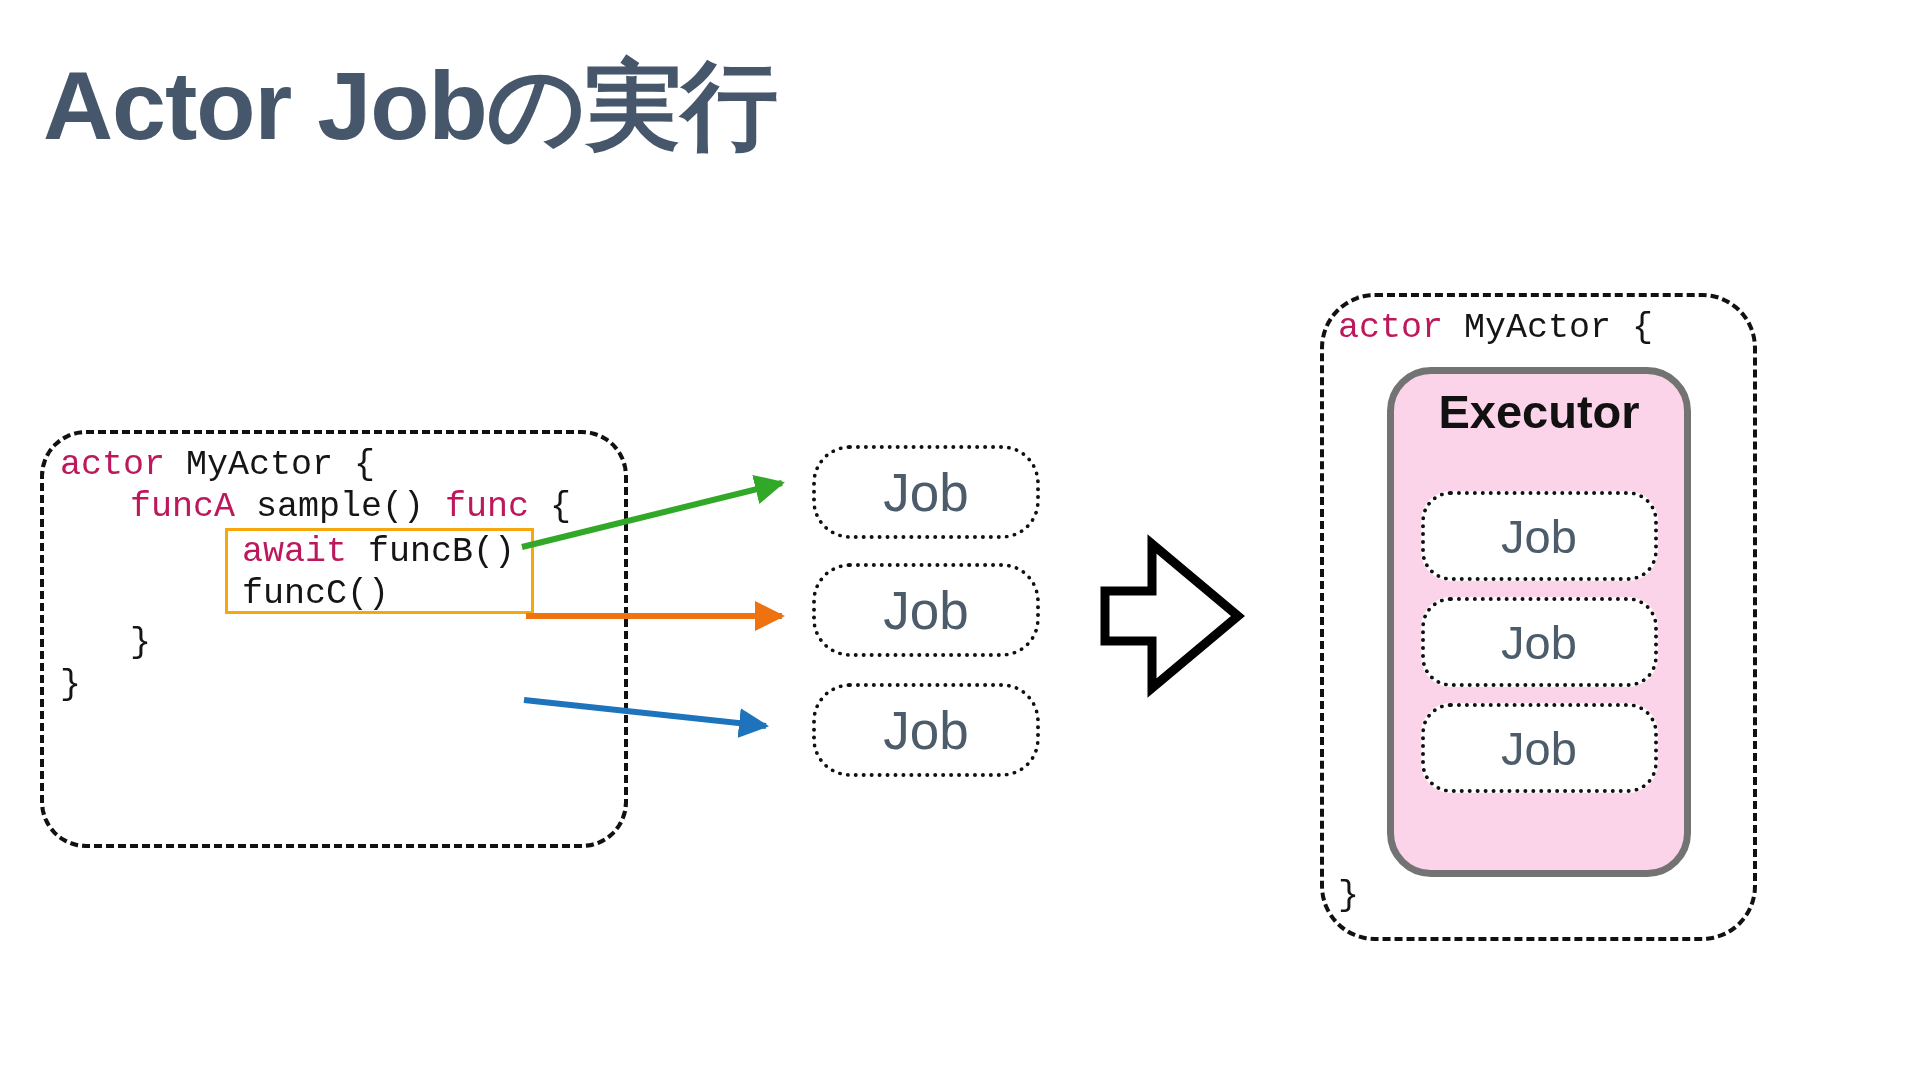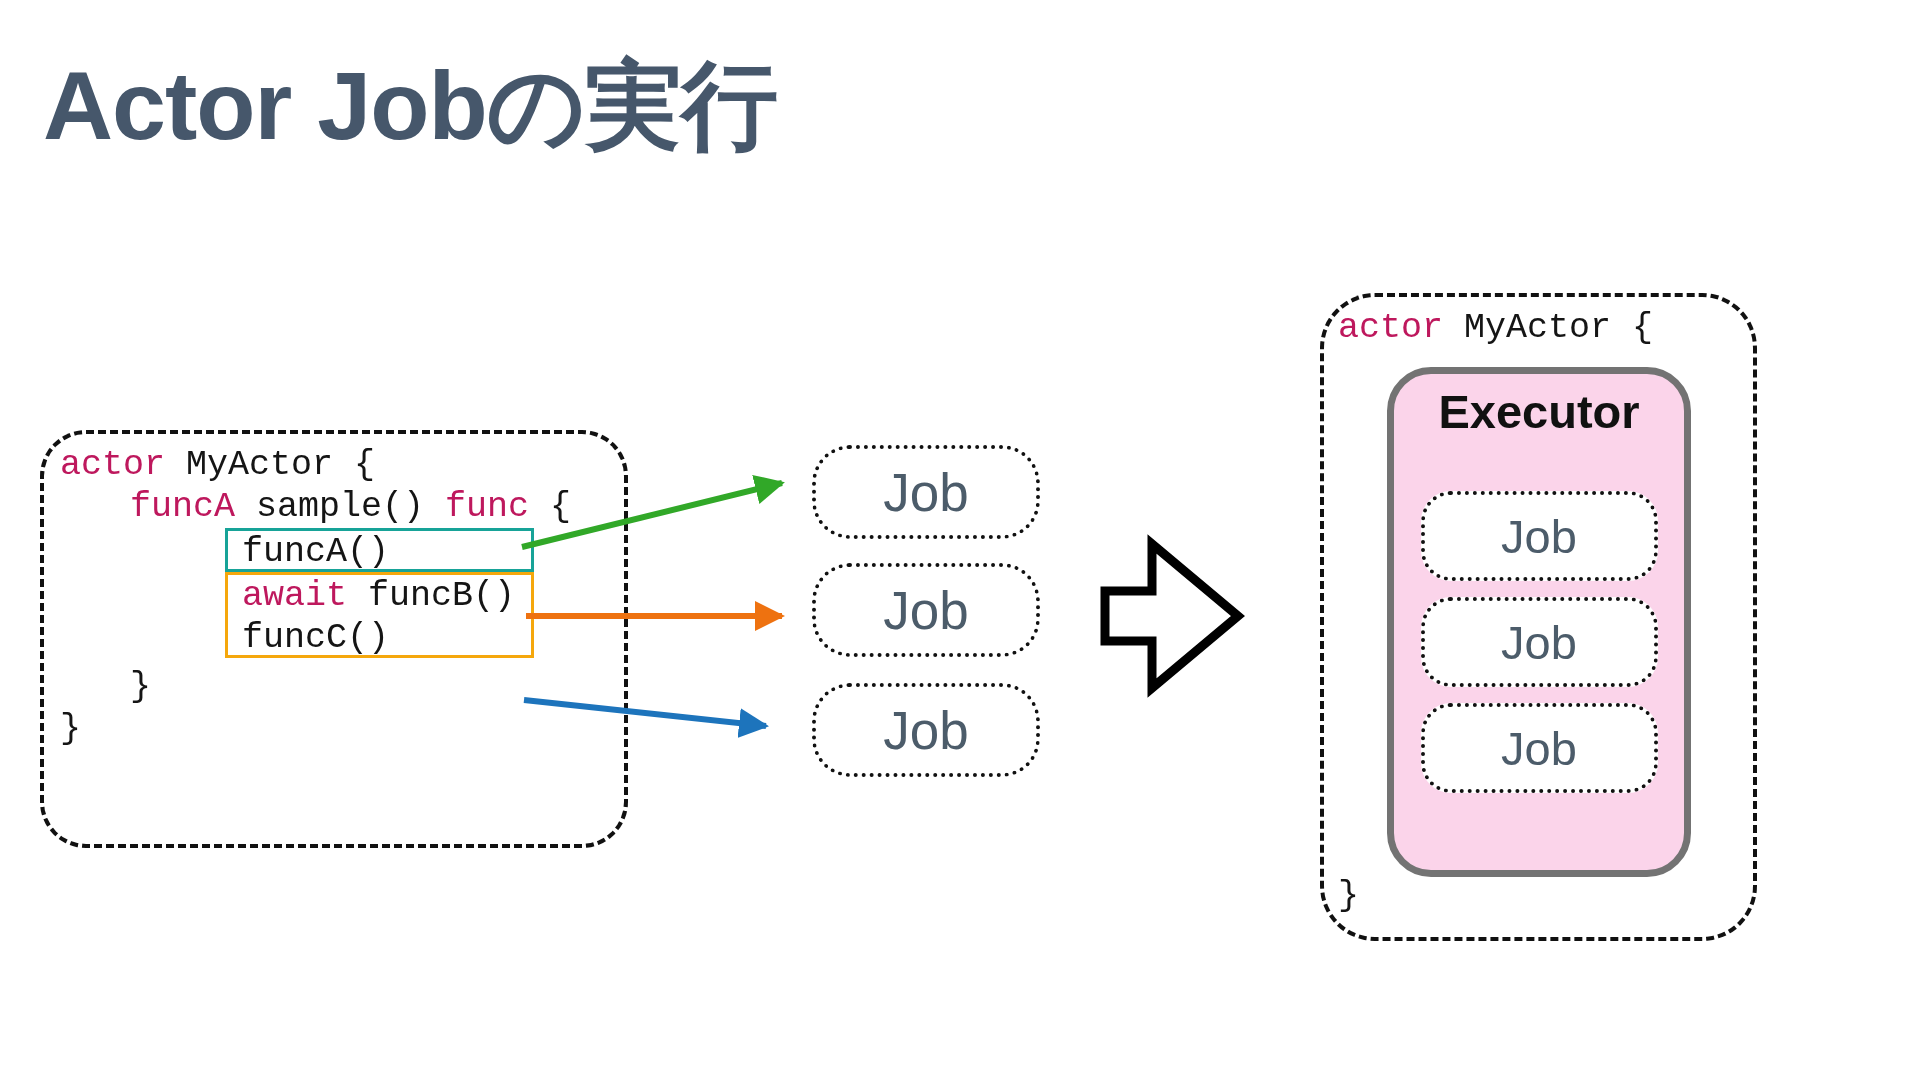--- a/index.html
+++ b/index.html
@@ -53,21 +53,20 @@
 <body>
 
 <div class="slide">
 
   <div class="title">Actor Jobの実行</div>
 
   <div class="code-box">
     <div class="code"><span class="kw">actor</span><span> MyActor {</span></div>
     <div class="code indent1"><span class="kw">funcA</span><span> sample() </span><span class="kw">func</span><span> {</span></div>
     <div class="hl-stack">
-      <div class="code hl hl-a"><span>funcA()</span></div>
       <div class="code hl hl-b"><span class="kw">await</span><span> funcB()</span><br><span>funcC()</span></div>
     </div>
     <div class="code close-inner">}</div>
     <div class="code">}</div>
   </div>
 
   <div class="mid-job mid-job-1">Job</div>
   <div class="mid-job mid-job-2">Job</div>
   <div class="mid-job mid-job-3">Job</div>
 

